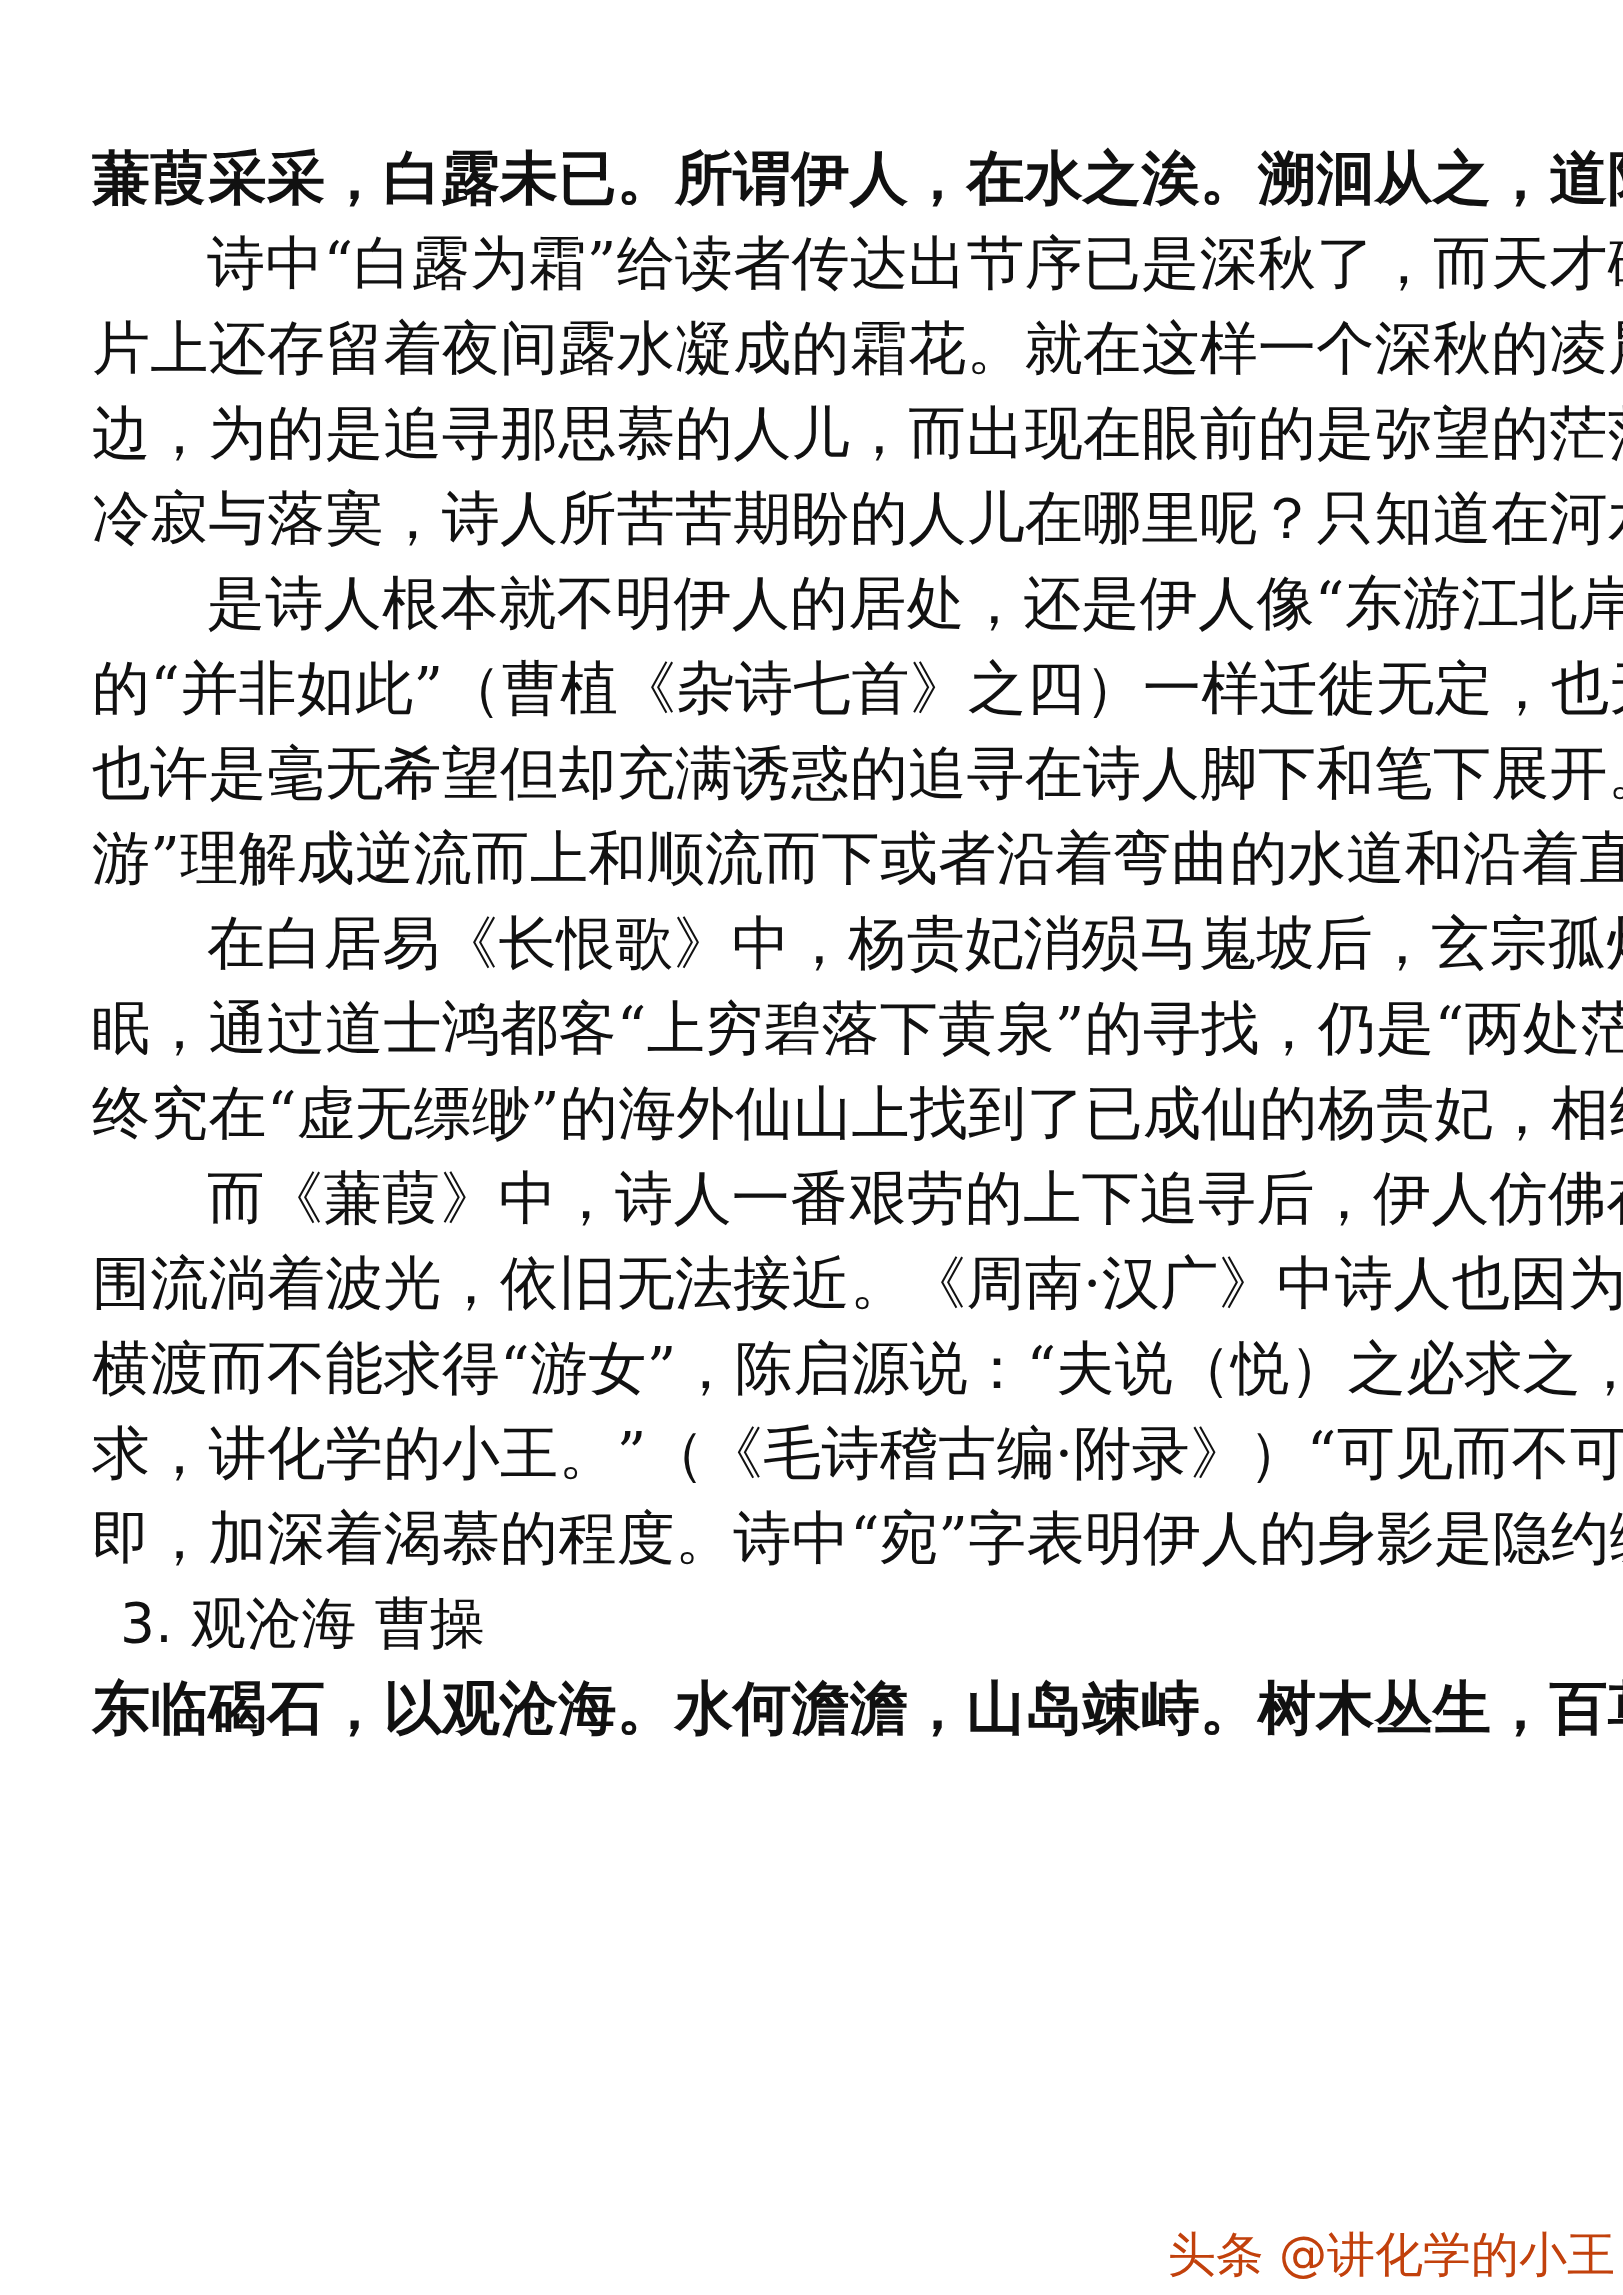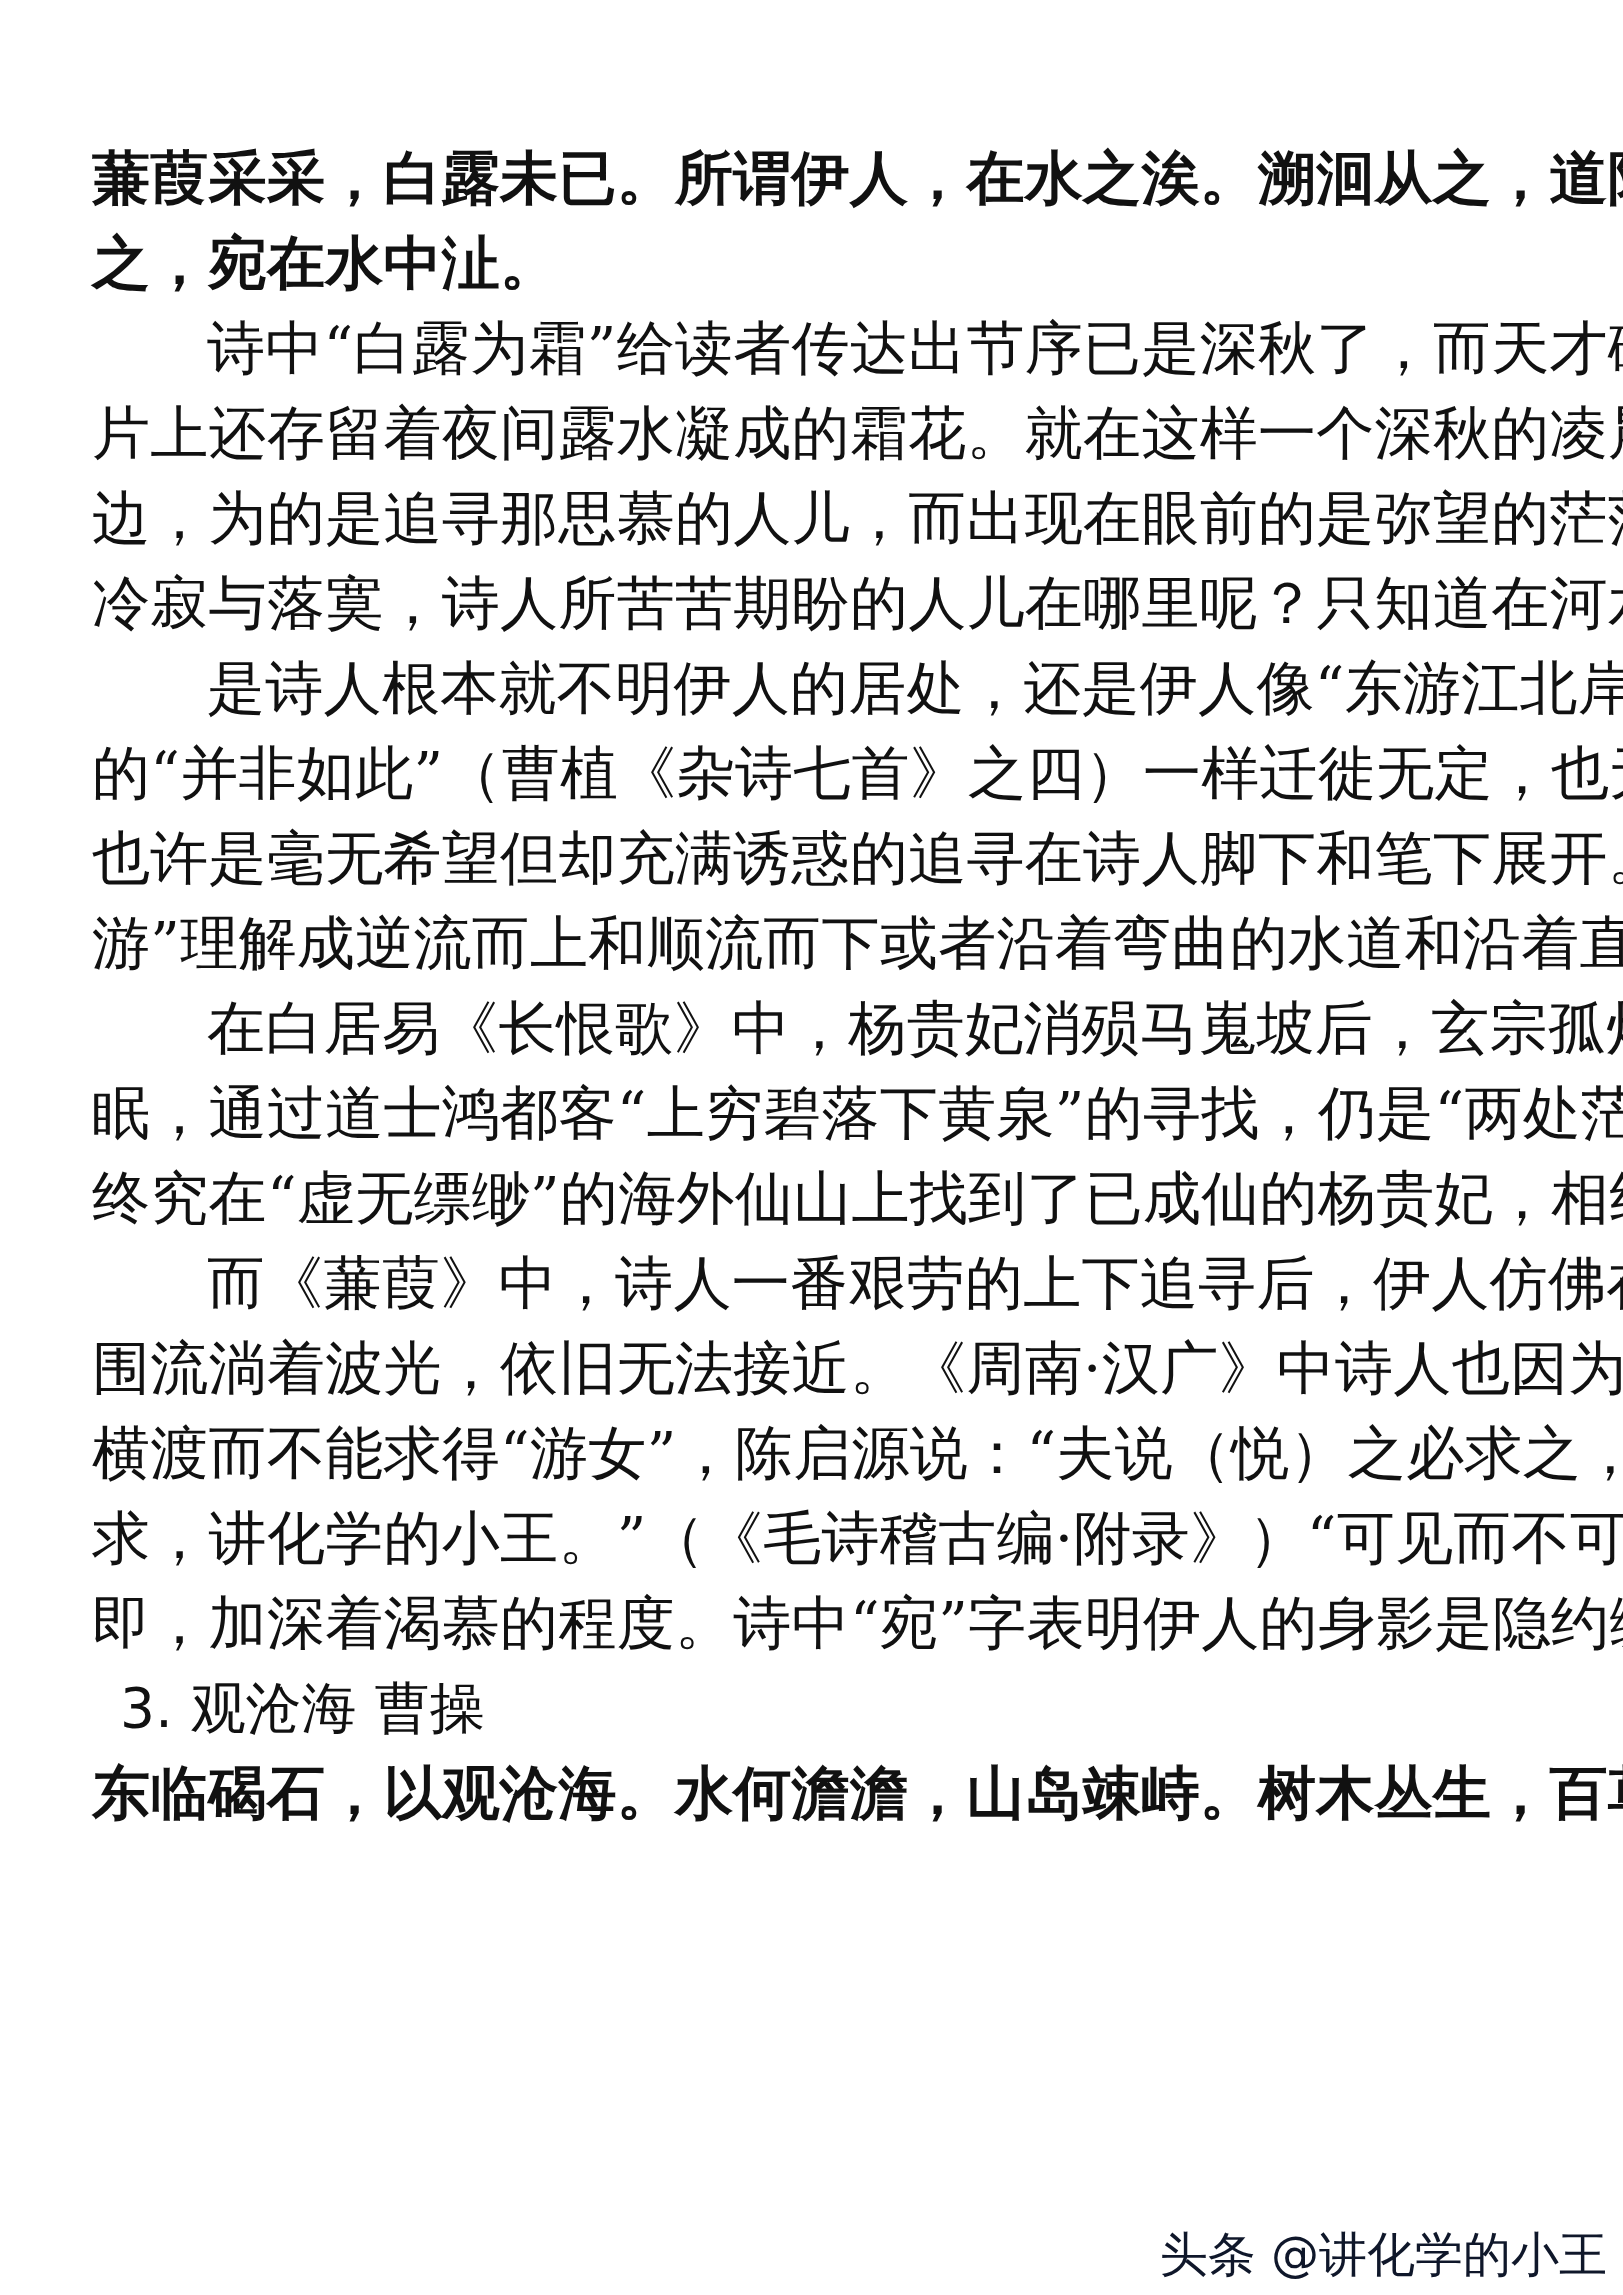--- a/index.html
+++ b/index.html
@@ -12,32 +12,31 @@
     height: 85px; line-height: 85px; font-size: 58px; white-space: nowrap;
     letter-spacing: 0.3px;
   }
   .serif { font-family: "DejaVu Serif", "Liberation Serif", serif; font-weight: normal; }
   .sans-bold { font-family: "DejaVu Sans", "Liberation Sans", sans-serif; font-weight: bold; }
   .sans { font-family: "DejaVu Sans", "Liberation Sans", sans-serif; font-weight: normal; }
   .indent { padding-left: 115px; }
   .u { text-decoration-thickness: 2.6px; text-underline-offset: 7.9px; }
   .heading { font-size: 55px; margin-left: 28px; }
   .watermark {
-    position: absolute; right: 16px; top: 2222px; height: 65px; line-height: 65px;
+    position: absolute; right: 8px; top: 2222px; height: 65px; line-height: 65px;
     font-family: "DejaVu Sans", "Liberation Sans", sans-serif; font-size: 48px;
-    color: #0f172a; white-space: nowrap;
+    color: #c2410c; white-space: nowrap;
   }
 </style>
 </head>
 <body>
 
 <div class="page">
 
   <div class="line sans-bold">蒹葭采采，白露未已。所谓伊人，在水之涘。溯洄从之，道阻且右。溯游从</div>
-  <div class="line sans-bold">之，宛在水中沚。</div>
 
   <div class="line serif indent"><span>诗中“</span><span class="u">白露为霜</span><span>”给读者传达出节序已是深秋了，而天才破晓，因为芦苇叶</span></div>
   <div class="line serif">片上还存留着夜间露水凝成的霜花。就在这样一个深秋的凌晨，诗人来到河</div>
   <div class="line serif">边，为的是追寻那思慕的人儿，而出现在眼前的是弥望的茫茫芦苇丛，呈出</div>
   <div class="line serif">冷寂与落寞，诗人所苦苦期盼的人儿在哪里呢？只知道在河水的另外一边。</div>
 
   <div class="line serif indent">是诗人根本就不明伊人的居处，还是伊人像“东游江北岸，夕宿潇湘沚”</div>
   <div class="line serif"><span>的“并非如此”（</span><span class="u">曹植</span><span>《杂诗七首》之四）一样迁徙无定，也无从知晓。这种</span></div>
   <div class="line serif">也许是毫无希望但却充满诱惑的追寻在诗人脚下和笔下展开。把“溯洄”、“溯</div>
   <div class="line serif">游”理解成逆流而上和顺流而下或者沿着弯曲的水道和沿着直流的水道，都</div>

